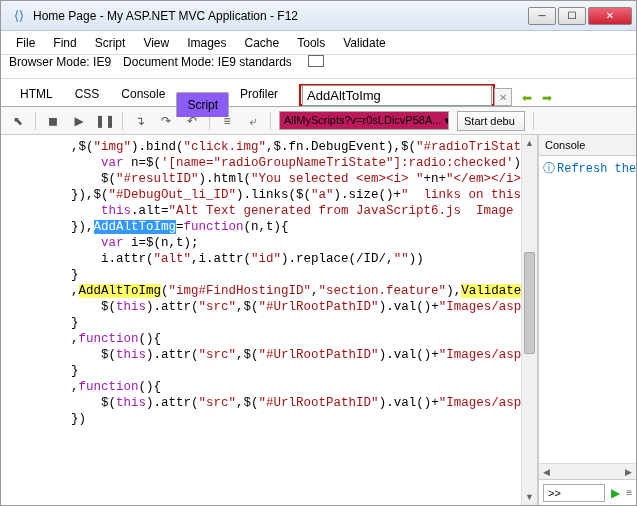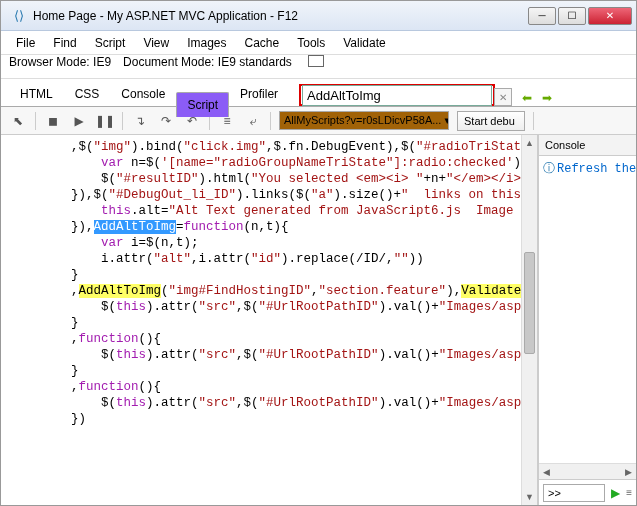--- a/index.html
+++ b/index.html
@@ -20,21 +20,21 @@
 .searchbox{margin-left:10px;border:2px solid #d00;padding:1px;display:flex;align-items:center;height:22px}
 .searchbox input{border:1px solid #7a9;padding:2px 4px;width:190px;font-size:13px;outline:none}
 .searchclear{width:18px;height:18px;border:1px solid #aaa;margin-left:-1px;display:flex;align-items:center;justify-content:center;background:#f5f5f5;cursor:pointer;font-size:10px;color:#888}
 .navarrows{display:flex;gap:2px;margin-left:6px}
 .navarr{width:18px;height:16px;display:flex;align-items:center;justify-content:center;cursor:pointer;font-size:12px}
 .navarr.prev{color:#6a0}
 .navarr.next{color:#6a0}
 .toolbar{height:28px;display:flex;align-items:center;padding:0 8px;gap:8px;border-bottom:1px solid #ccc;background:#f7f7f7}
 .tbtn{width:18px;height:18px;display:flex;align-items:center;justify-content:center;cursor:pointer;color:#555;font-size:12px}
 .tsep{width:1px;height:18px;background:#ccc}
-.scriptsel{border:1px solid #aaa;padding:2px 4px;font-size:11px;background:#a16207;width:170px;white-space:nowrap;overflow:hidden;cursor:pointer}
+.scriptsel{border:1px solid #aaa;padding:2px 4px;font-size:11px;background:#be185d;width:170px;white-space:nowrap;overflow:hidden;cursor:pointer}
 .startbtn{border:1px solid #aaa;padding:3px 6px;background:linear-gradient(#fff,#eee);font-size:11px;cursor:pointer;white-space:nowrap;overflow:hidden;width:68px}
 .maincols{display:flex;height:calc(100% - 30px - 24px - 24px - 28px - 28px)}
 .codepane{flex:1;overflow:auto;position:relative;border-right:1px solid #ccc}
 .code{font-family:Consolas,"Courier New",monospace;font-size:12.5px;line-height:16px;white-space:pre;padding:4px 0 4px 70px;color:#000}
 .kw{color:#a21caf}
 .str{color:#a31515}
 .hl-blue{background:#3399ff;color:#fff}
 .hl-yellow{background:#ffff66}
 .sidepane{width:98px;display:flex;flex-direction:column;border-left:1px solid #ccc}
 .sidetab{border-bottom:1px solid #ccc;padding:4px 6px;background:#f3f3f3;font-size:11px}

